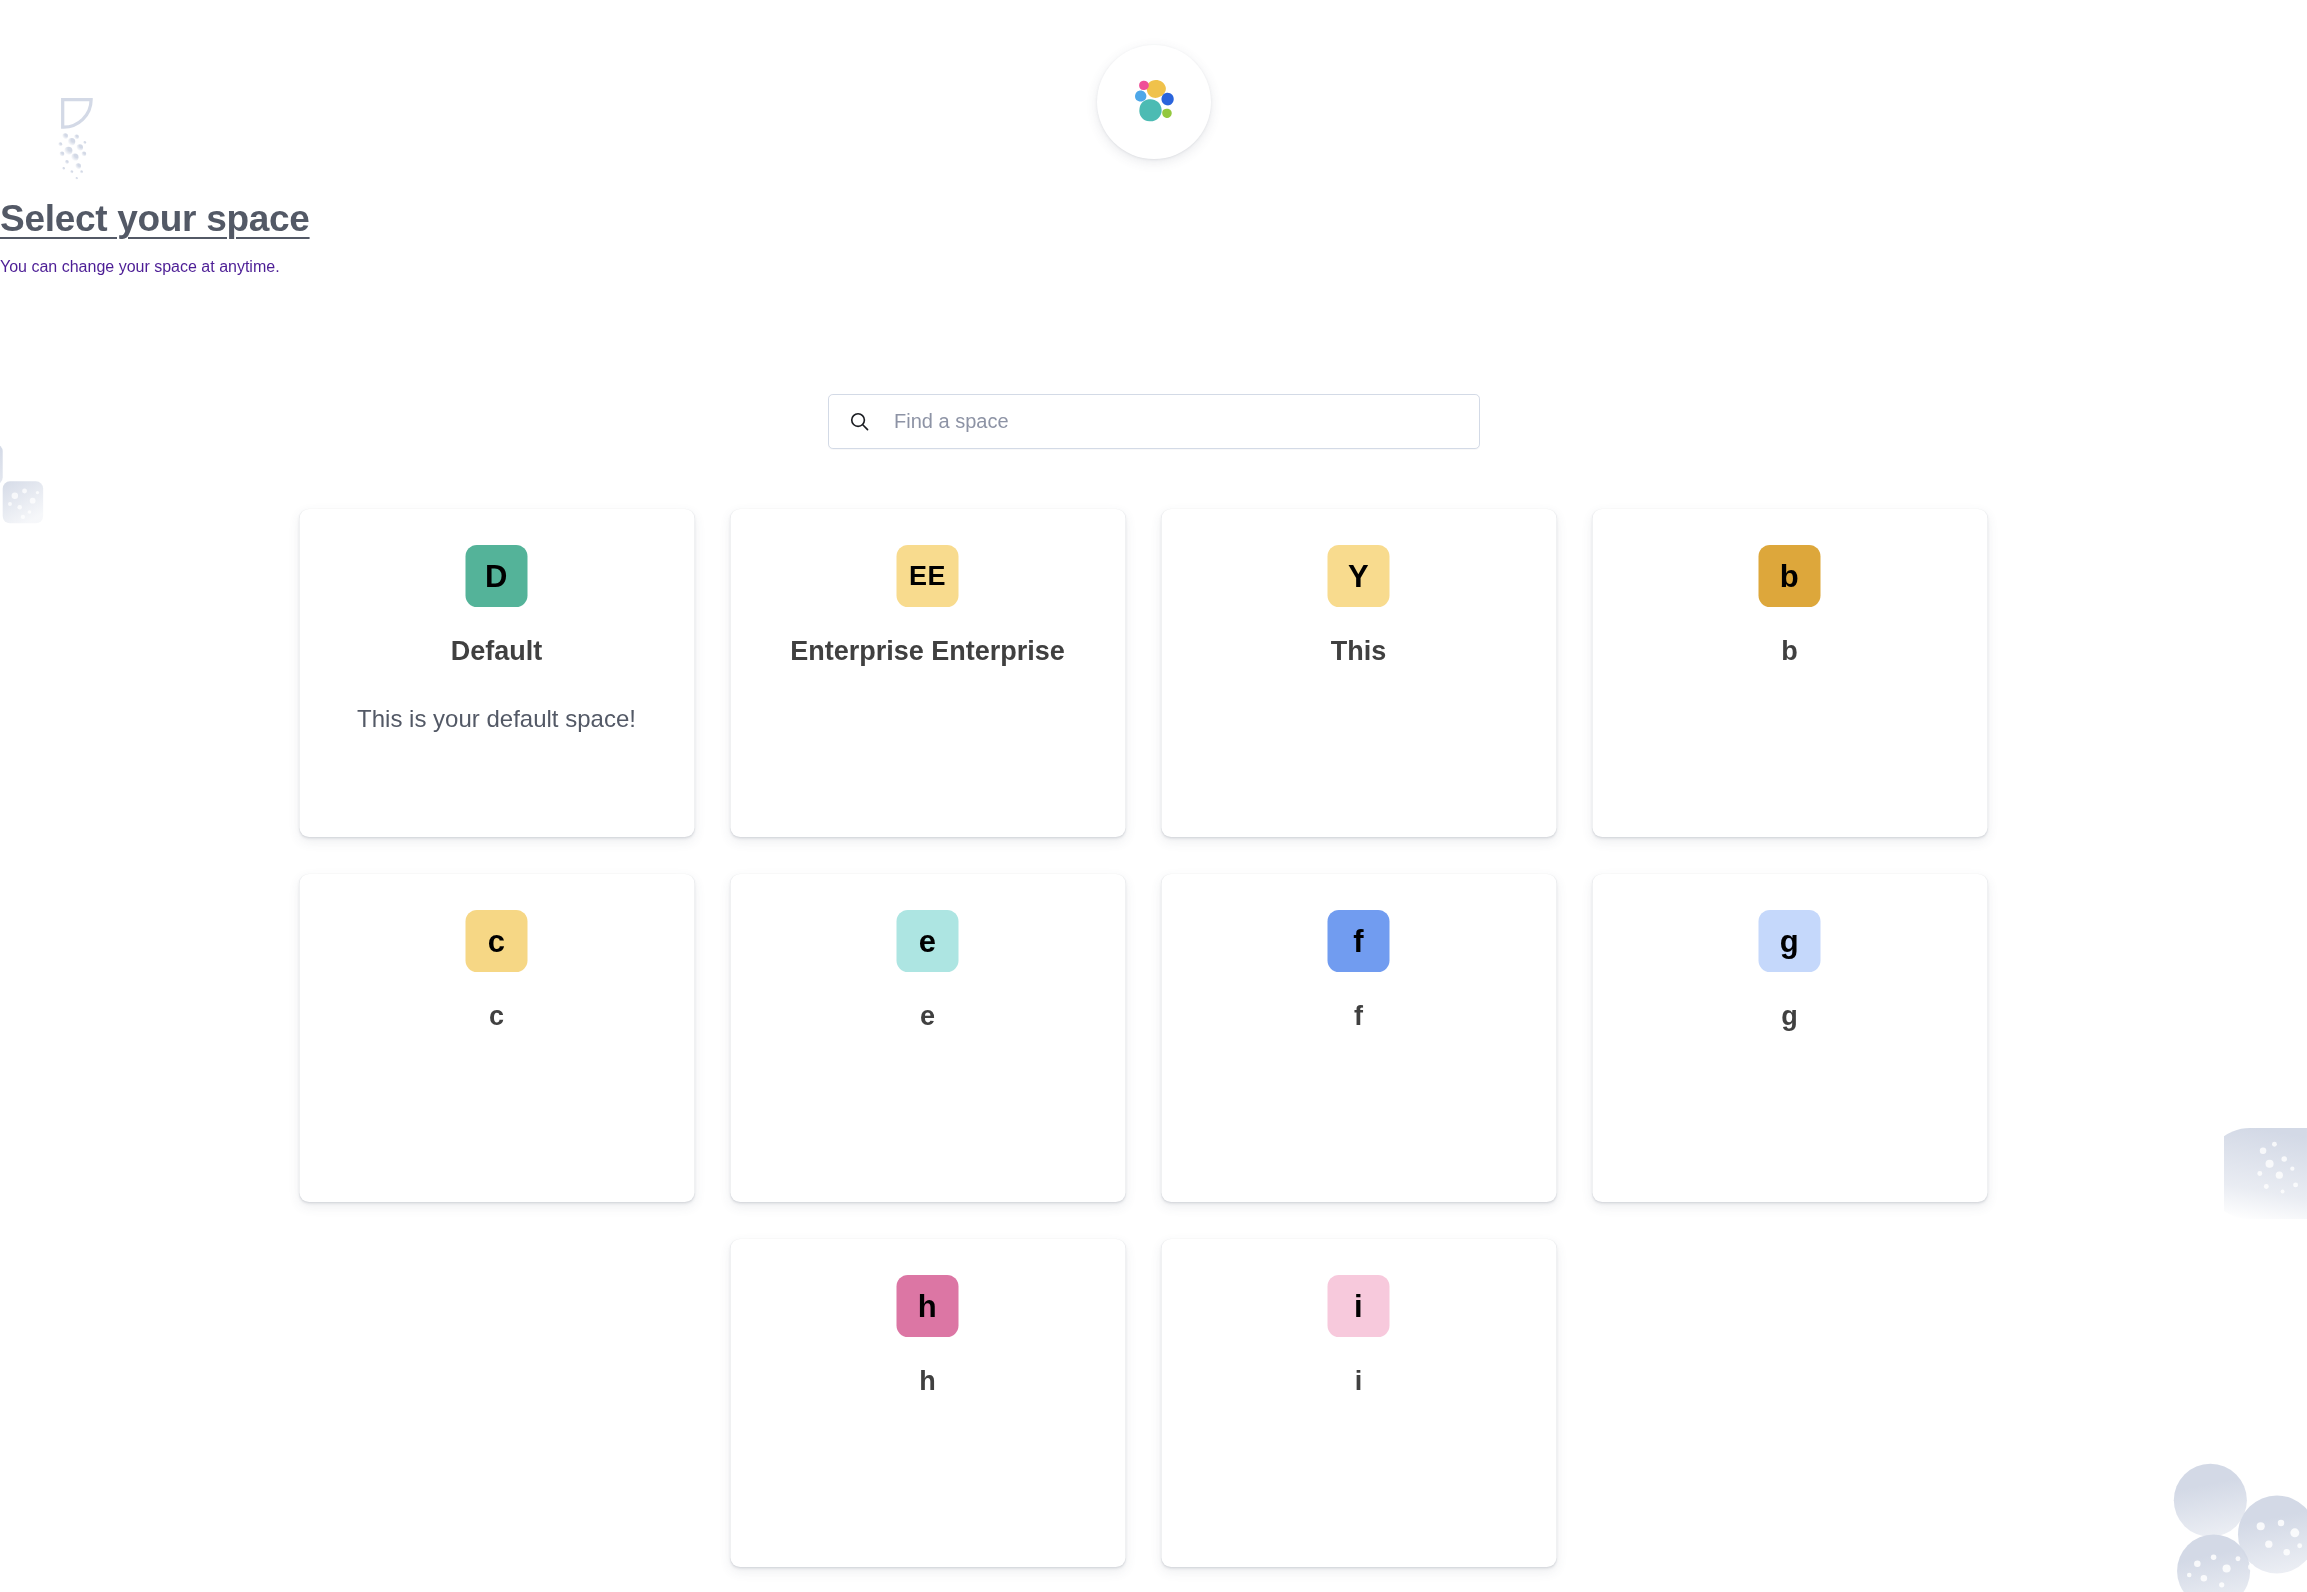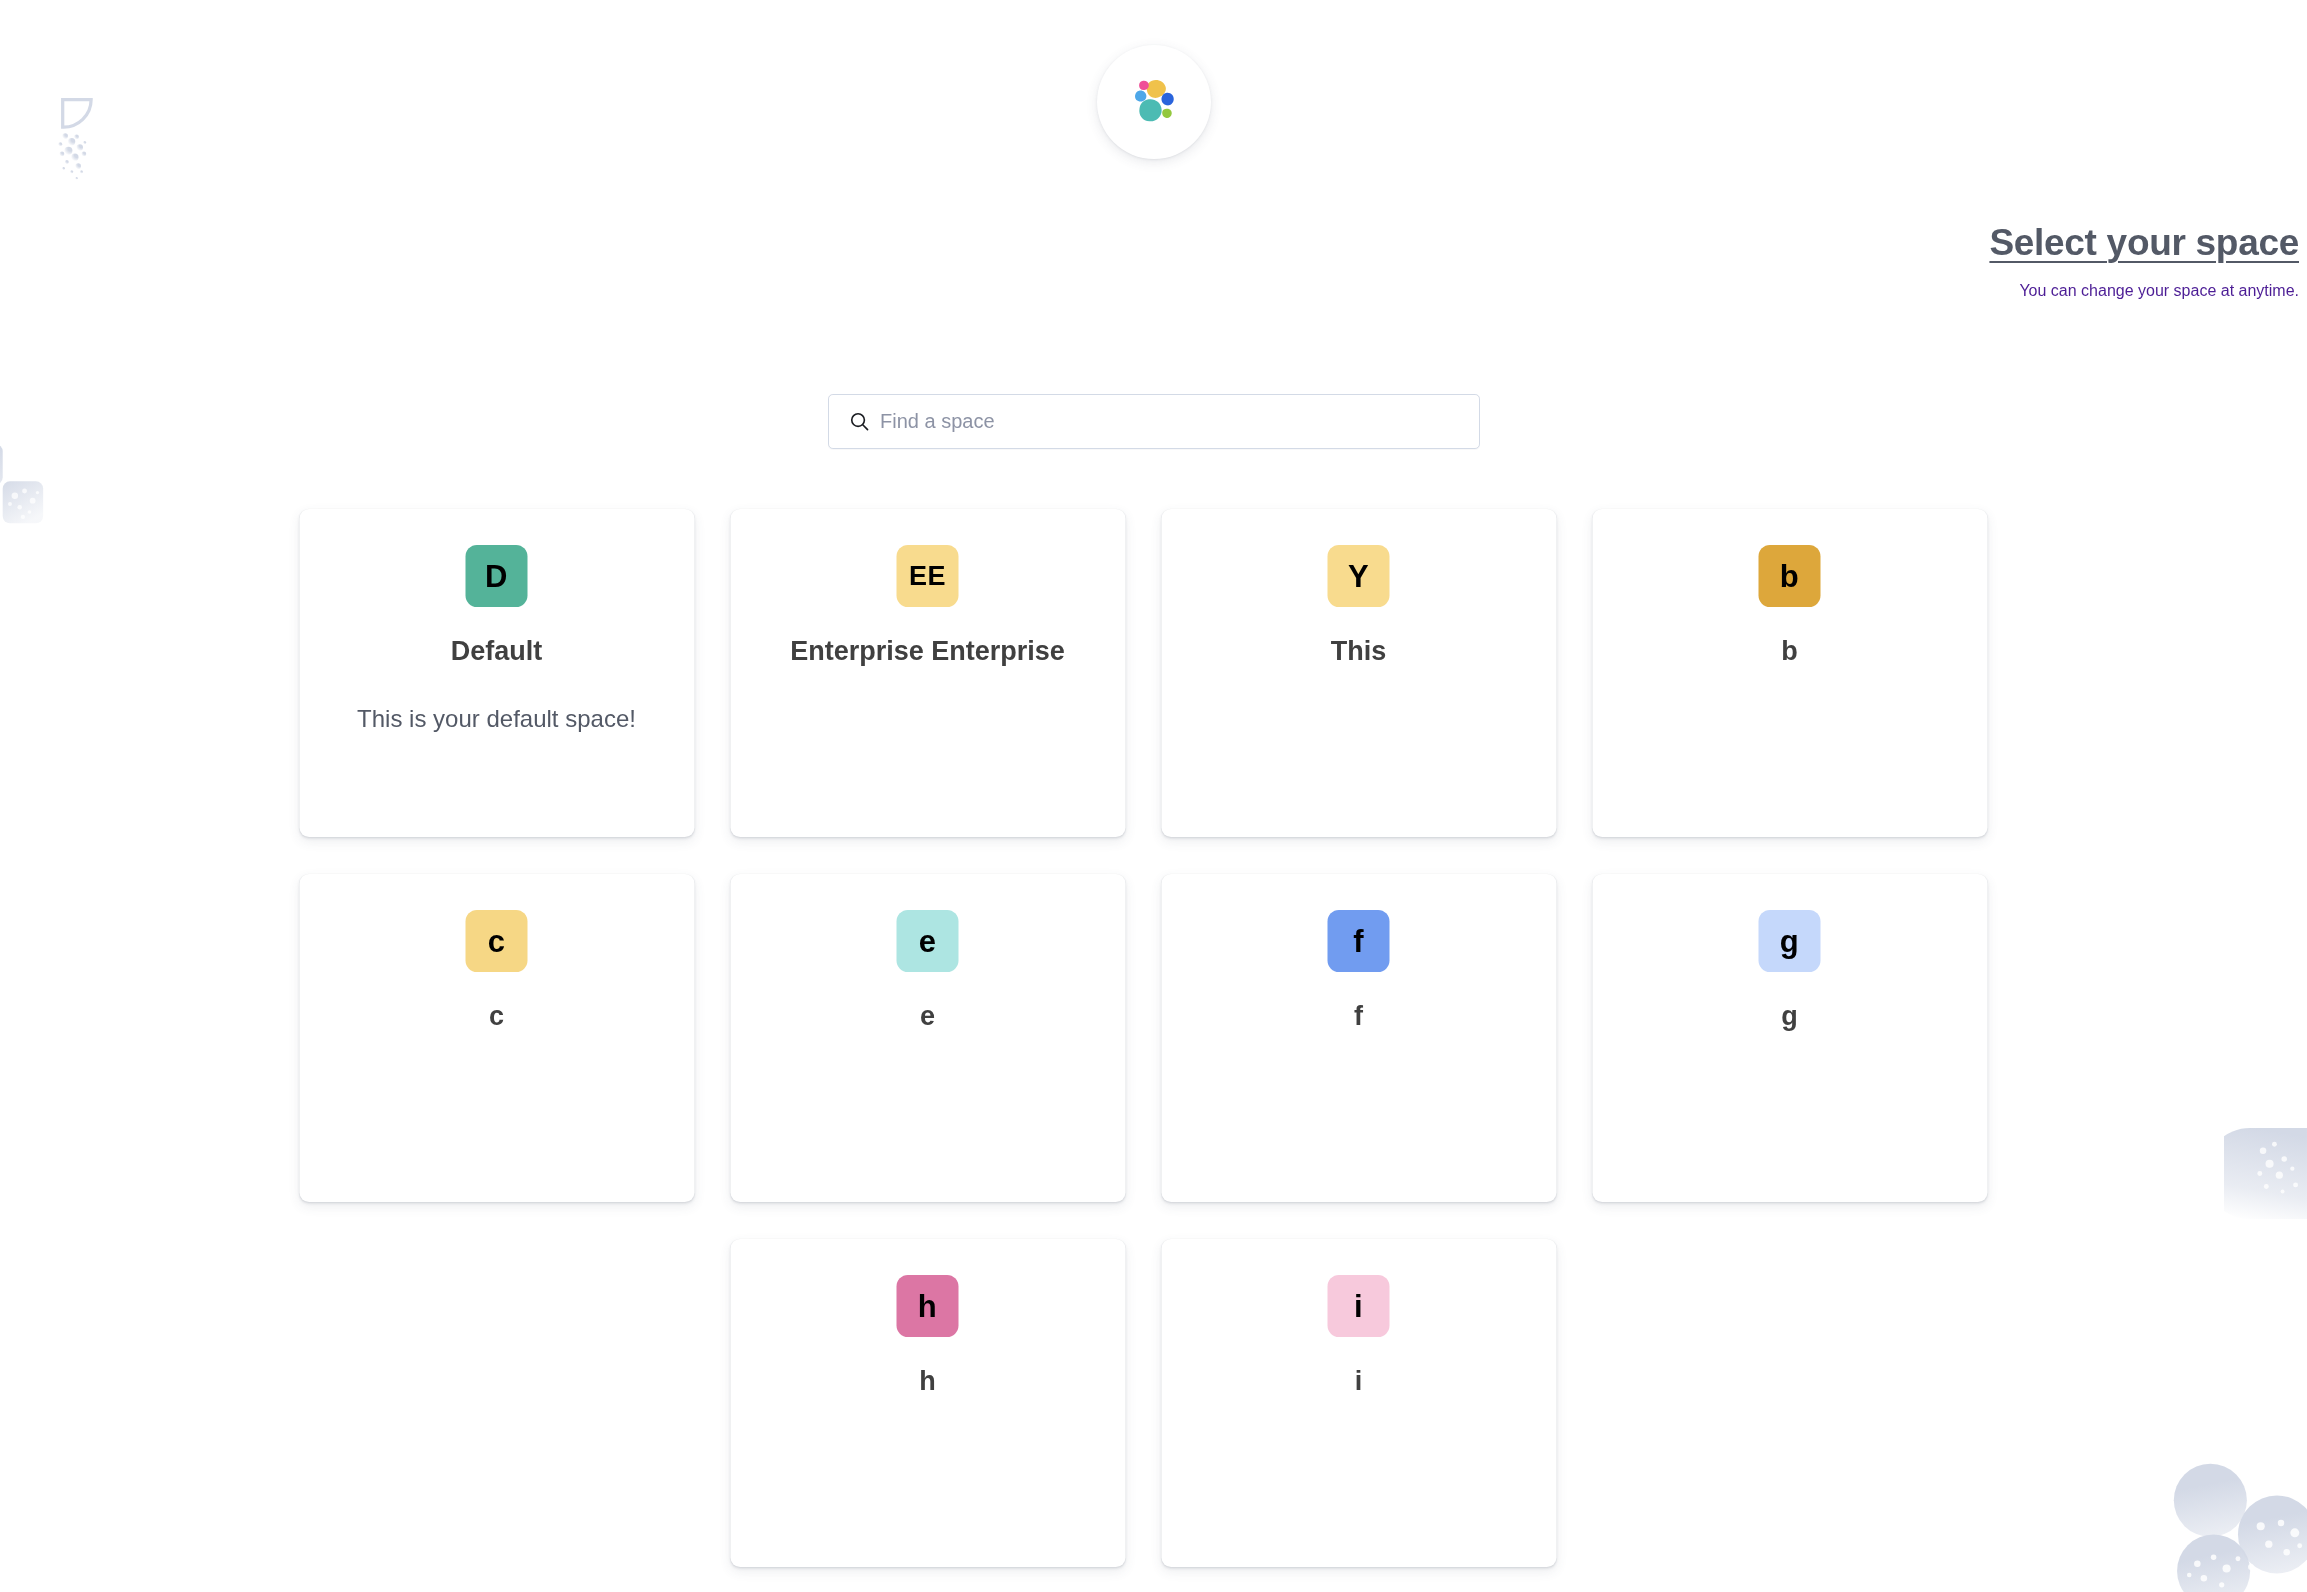--- a/index.html
+++ b/index.html
@@ -42,22 +42,21 @@
     display: flex;
     align-items: center;
     justify-content: center;
   }
 
   
   .heading-block {
     position: absolute;
     left: 0; right: 8px;
     top: 198px;
-    text-align: right;
-    margin-top: 24px;
+    text-align: left;
   }
   .page-title {
     font-size: 37px;
     font-weight: 700;
     letter-spacing: -0.3px;
     color: #535966;
     text-decoration: underline;
     text-decoration-thickness: 2.4px;
     text-underline-offset: 5.7px;
     display: inline-block;
@@ -80,21 +79,21 @@
   }
   .search-box {
     width: 100%;
     height: 100%;
     border: 0.8px solid #d3dae6;
     border-radius: 4.9px;
     background: #ffffff;
     display: flex;
     align-items: center;
     padding: 0 19.5px;
-    gap: 9px;
+    gap: 23px;
     box-shadow: 0 0.8px 0.8px rgba(65,78,101,0.04);
   }
   .search-icon { flex: 0 0 auto; display: block; }
   .search-input {
     flex: 1 1 auto;
     border: none;
     outline: none;
     background: transparent;
     font-family: "Liberation Sans", sans-serif;
     font-size: 20px;

